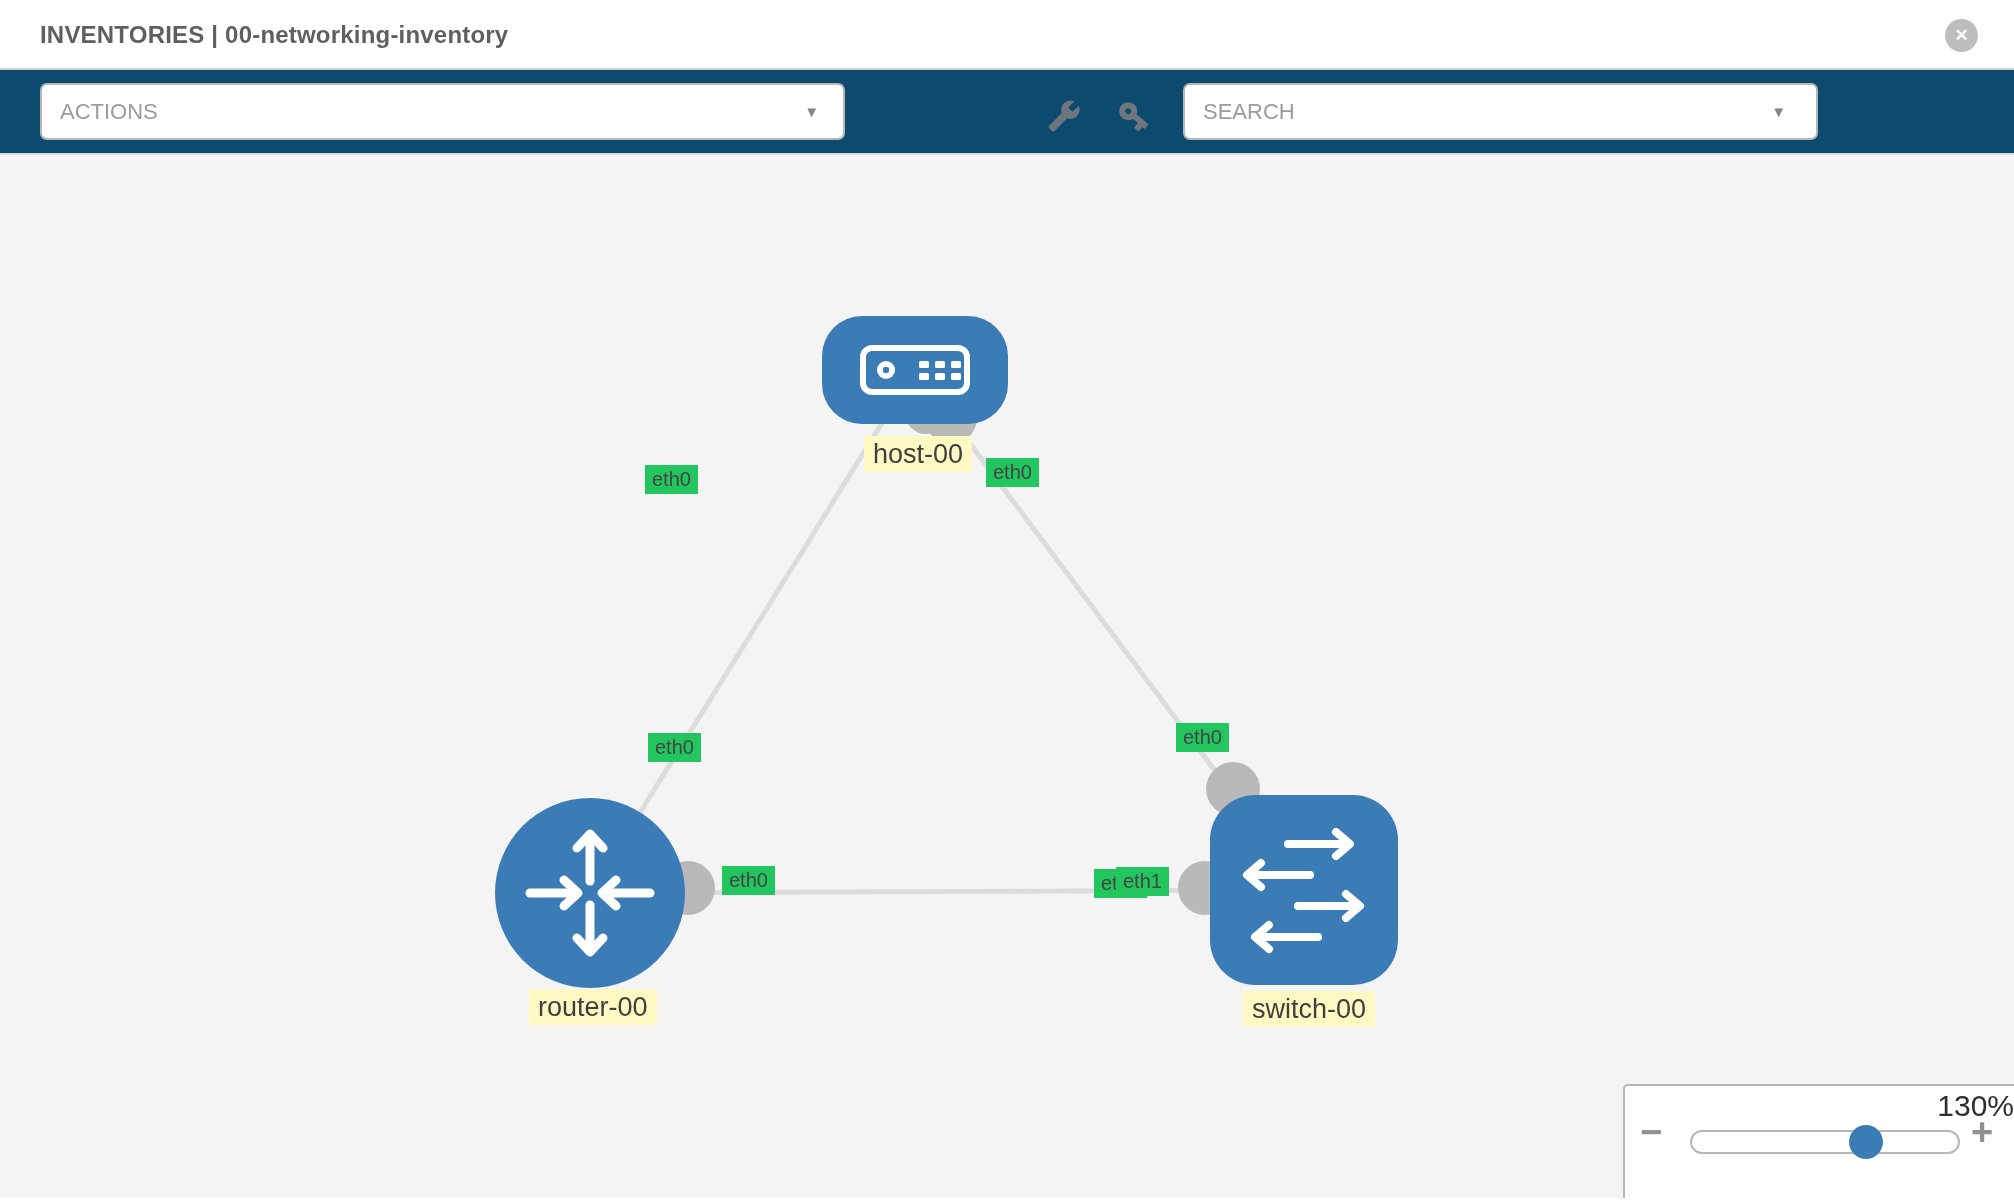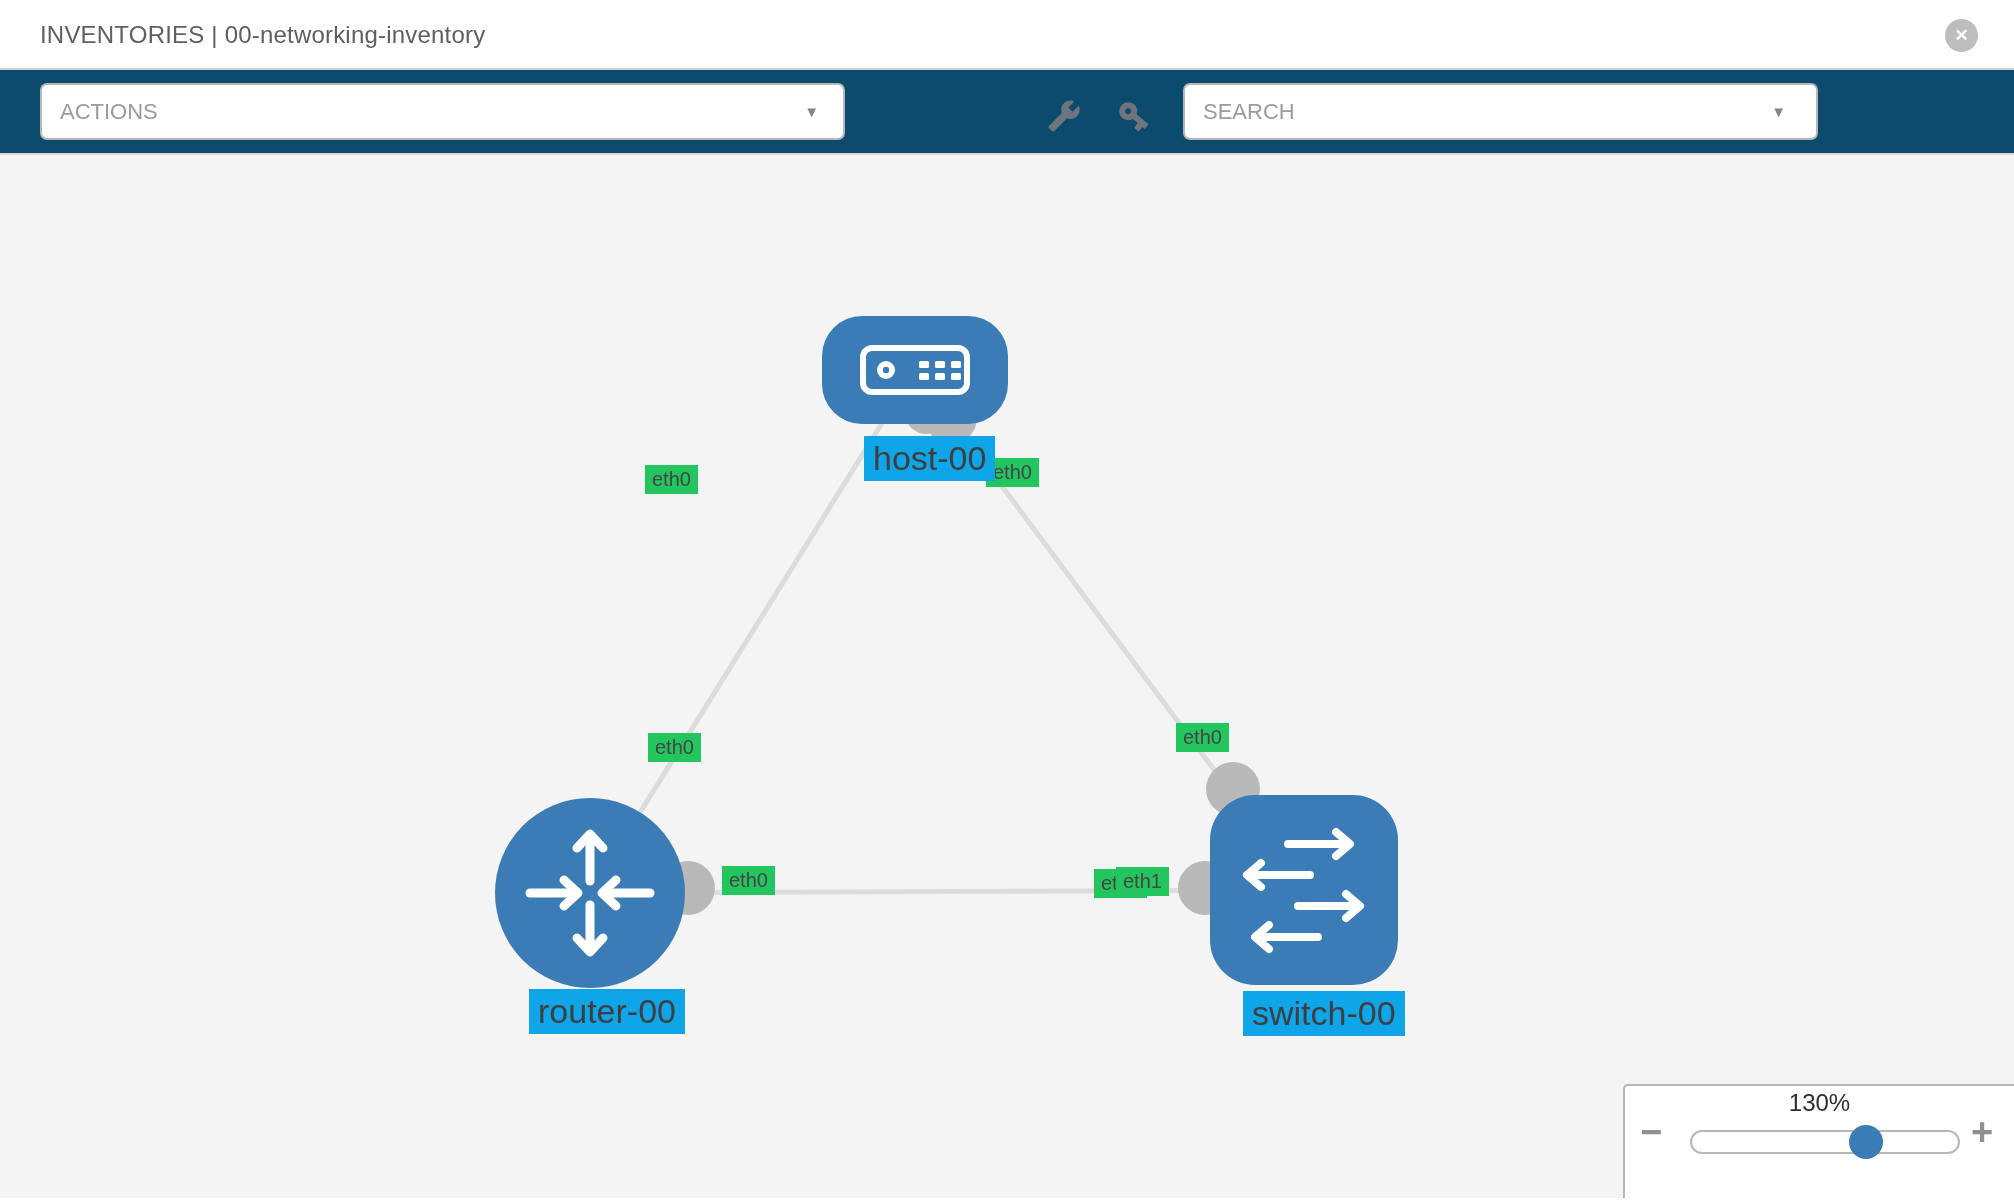--- a/index.html
+++ b/index.html
@@ -3,21 +3,21 @@
 <meta charset="utf-8">
 <style>
   * { margin:0; padding:0; box-sizing:border-box; }
   html,body { width:2014px; height:1200px; overflow:hidden;
     font-family:"Liberation Sans", sans-serif; background:#fff; }
 
   
   .header { position:relative; height:70px; background:#ffffff;
     border-bottom:2px solid #d0d0d0; }
   .page-title { position:absolute; left:40px; top:0; line-height:70px;
-    font-size:24px; font-weight:400; color:#5f5f5f; letter-spacing:0.2px; }
+    font-size:24px; font-weight:700; color:#5f5f5f; letter-spacing:0.2px; }
   .close-btn { position:absolute; right:36px; top:19px; width:33px; height:33px;
     border-radius:50%; background:#bdbdbd; color:#fff; text-align:center;
     line-height:33px; font-size:17px; font-weight:700; cursor:pointer; }
 
   
   .toolbar { position:relative; height:85px; background:#0c4a6e;
     border-bottom:2px solid #d9d9d9; }
   .combo { position:absolute; top:13px; height:57px; background:#fff;
     border:2px solid #b7b7b7; border-radius:7px; color:#9b9b9b;
     font-size:22px; line-height:53px; padding-left:18px; cursor:pointer; }
@@ -31,30 +31,30 @@
   .tool-btn svg { fill:#6e757d; }
   .tool-wrench { left:1042px; }
   .tool-key { left:1112px; }
 
   
   .canvas { position:relative; height:1043px; background:#f4f4f4; overflow:hidden; }
   .topo-svg { position:absolute; left:0; top:0; }
 
   .iface-label { position:absolute; background:#22c55e; color:#454545;
     font-size:20px; line-height:1.25; padding:2px 7px; white-space:nowrap; }
-  .node-label { position:absolute; background:#0ea5e9; color:#3f3f3f;
-    font-size:34px; line-height:1.2; padding:2px 9px; white-space:nowrap;
+  .node-label { position:absolute; background:#fef9c3; color:#3f3f3f;
+    font-size:27px; line-height:1.2; padding:2px 9px; white-space:nowrap;
     cursor:pointer; }
 
   
   .zoom-panel { position:absolute; left:1623px; top:929px; width:391px; height:114px;
     background:#fff; border-top:2px solid #b7b7b7; border-left:2px solid #b7b7b7;
     border-top-left-radius:5px; }
-  .zoom-level { position:absolute; left:0; top:3px; width:100%; text-align:center;
-    font-size:24px; color:#2e2e2e; }
+  .zoom-level { position:absolute; left:0; top:3px; width:100%; text-align:right;
+    font-size:30px; color:#2e2e2e; }
   .zoom-minus, .zoom-plus { position:absolute; top:24px; font-size:38px;
     font-weight:700; color:#8d9196; cursor:pointer; line-height:44px; }
   .zoom-minus { left:15px; }
   .zoom-plus { left:346px; }
   .zoom-track { position:absolute; left:65px; top:44px; width:270px; height:24px;
     background:#fff; border:2px solid #b7b7b7; border-radius:13px; cursor:pointer; }
   .zoom-handle { position:absolute; left:224px; top:39px; width:34px; height:34px;
     border-radius:50%; background:#3b7cb7; cursor:grab; }
 </style>
 </head>

